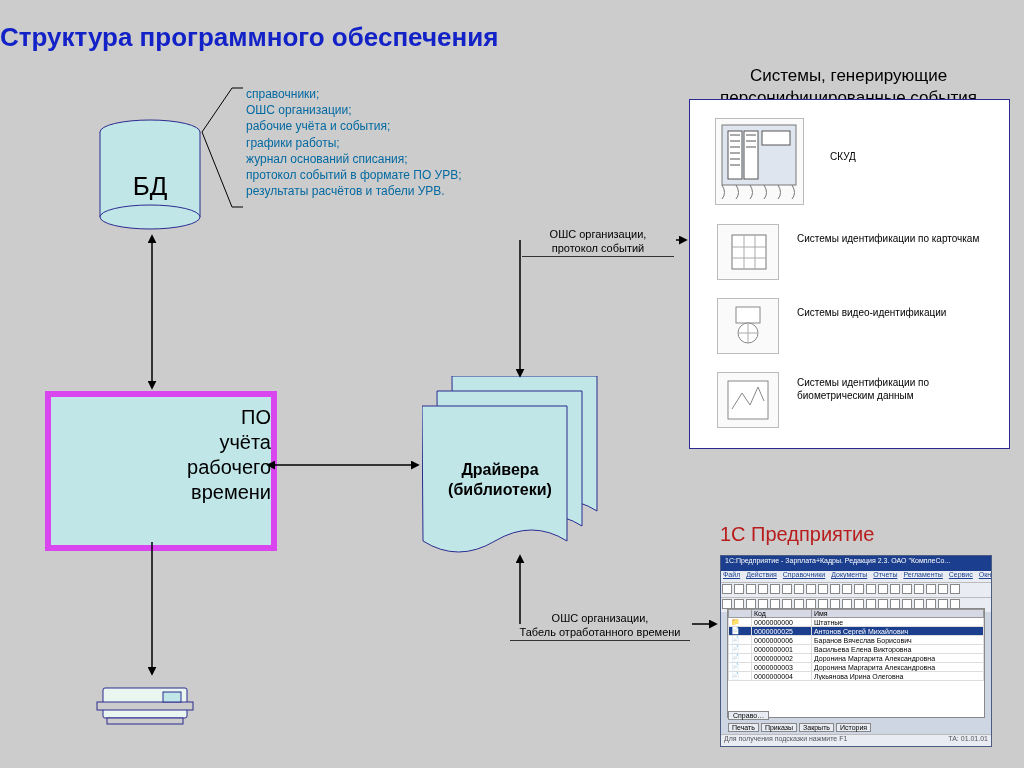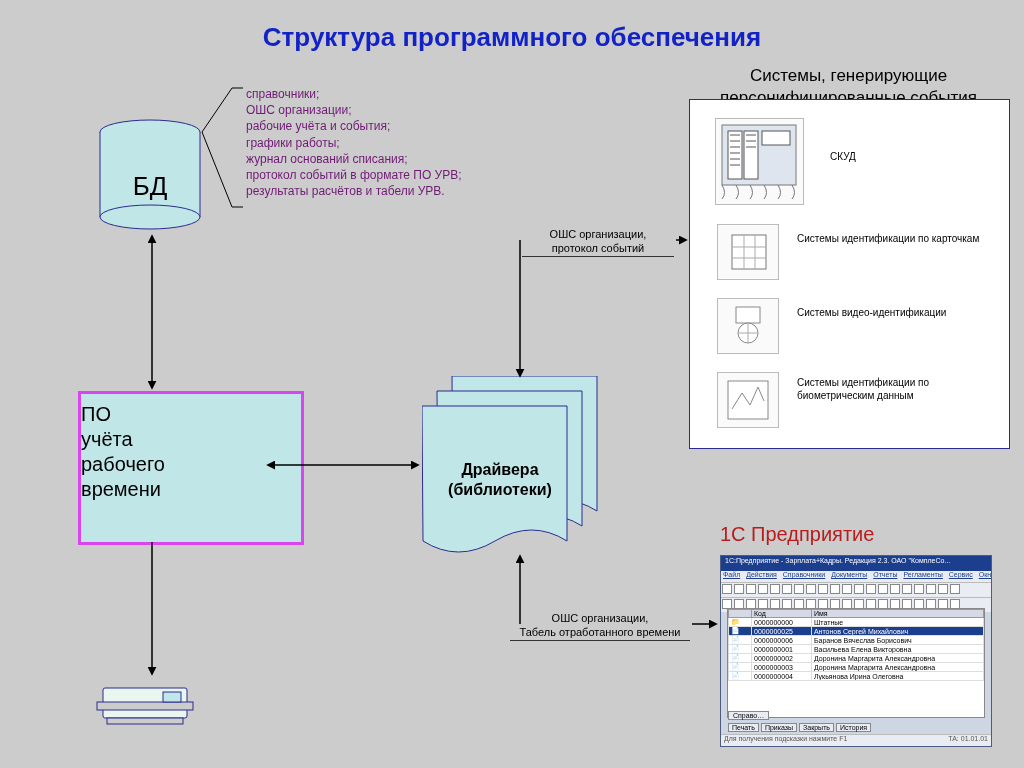--- a/index.html
+++ b/index.html
@@ -16,39 +16,38 @@
     position: relative;
     width: 1024px;
     height: 768px;
     overflow: hidden;
   }
   .title {
     position: absolute;
     left: 0;
     right: 0;
     top: 22px;
-    text-align: center;
+    text-align: left;
     color: #1222c7;
     font-size: 26px;
     font-weight: bold;
   }
   .list {
     position: absolute;
     left: 246px;
     top: 86px;
     font-size: 12px;
     line-height: 1.35;
-    color: #701a75;
+    color: #0369a1;
   }
   .box {
     position: absolute;
     background: #c0e6e8;
-    border: 3px solid #d946ef;
-    text-align: left;
-    margin-left: 33px;
+    border: 6px solid #d946ef;
+    text-align: right;
   }
   .po-label {
     font-size: 20px;
     line-height: 1.25;
     padding-top: 8px;
   }
   .drivers-label {
     font-size: 16px;
     font-weight: bold;
     line-height: 1.25;

